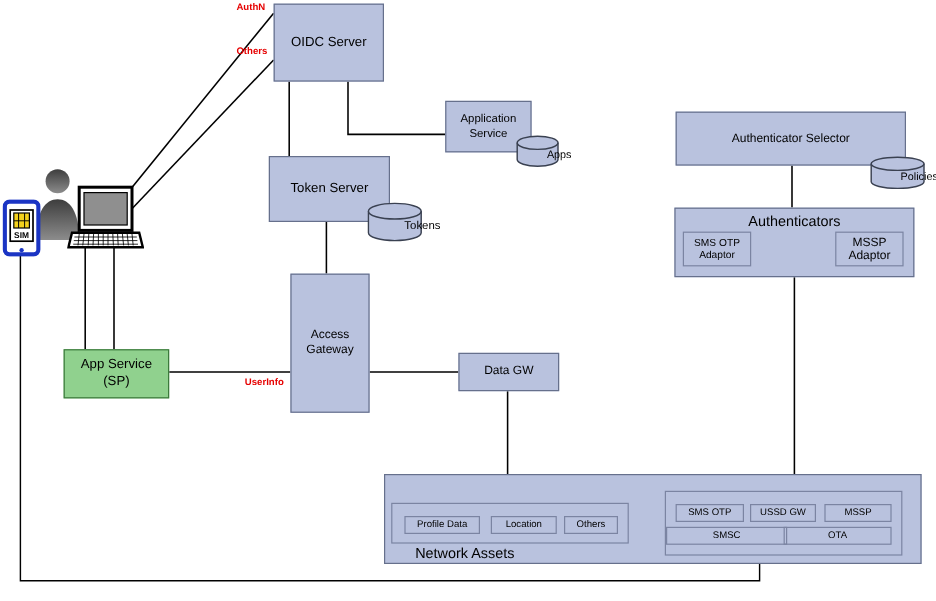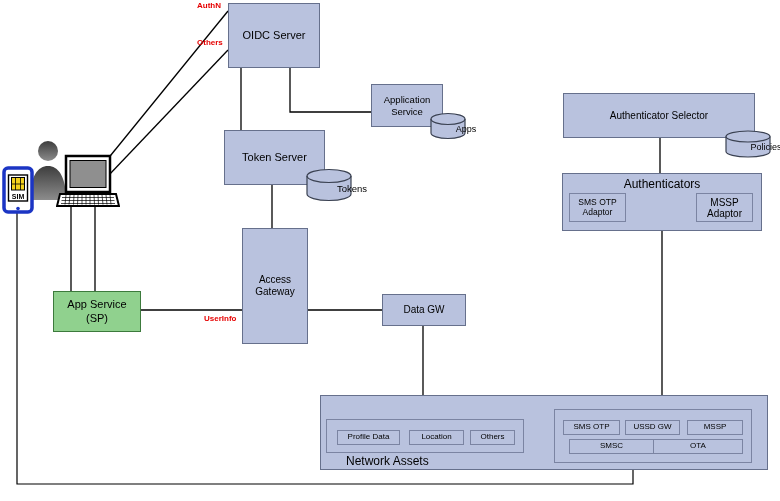--- a/index.html
+++ b/index.html
@@ -134,21 +134,21 @@
     <div class="group" style="left:5px;top:23px;width:198px;height:34px">
       <div class="innerbox" style="left:10px;top:10px;width:63px;height:15px">Profile Data</div>
       <div class="innerbox" style="left:82px;top:10px;width:55px;height:15px">Location</div>
       <div class="innerbox" style="left:143px;top:10px;width:45px;height:15px">Others</div>
     </div>
     <span class="boldlbl" style="left:25px;top:58px">Network Assets</span>
     <div class="group" style="left:233px;top:13px;width:198px;height:54px">
       <div class="innerbox" style="left:8px;top:10px;width:57px;height:15px">SMS OTP</div>
       <div class="innerbox" style="left:70px;top:10px;width:55px;height:15px">USSD GW</div>
       <div class="innerbox" style="left:132px;top:10px;width:56px;height:15px">MSSP</div>
-      <div class="innerbox" style="left:14px;top:29px;width:85px;height:15px">SMSC</div>
+      <div class="innerbox" style="left:0;top:29px;width:101px;height:15px">SMSC</div>
       <div class="innerbox" style="left:98px;top:29px;width:90px;height:15px">OTA</div>
     </div>
   </div>
 
   <div class="cyl" style="left:430px;top:112px;width:36px;height:28px">
     <svg width="36" height="28" viewBox="0 0 36 28">
       <path d="M1,7 a17,5.5 0 0 1 34,0 v14 a17,5.5 0 0 1 -34,0 z" fill="#b9c2de" stroke="#3a4151" stroke-width="1.2"></path>
       <path d="M1,7 a17,5.5 0 0 0 34,0" fill="none" stroke="#3a4151" stroke-width="1.2"></path>
     </svg>
     <div class="cyl-label" style="font-size:9px">Apps</div>

